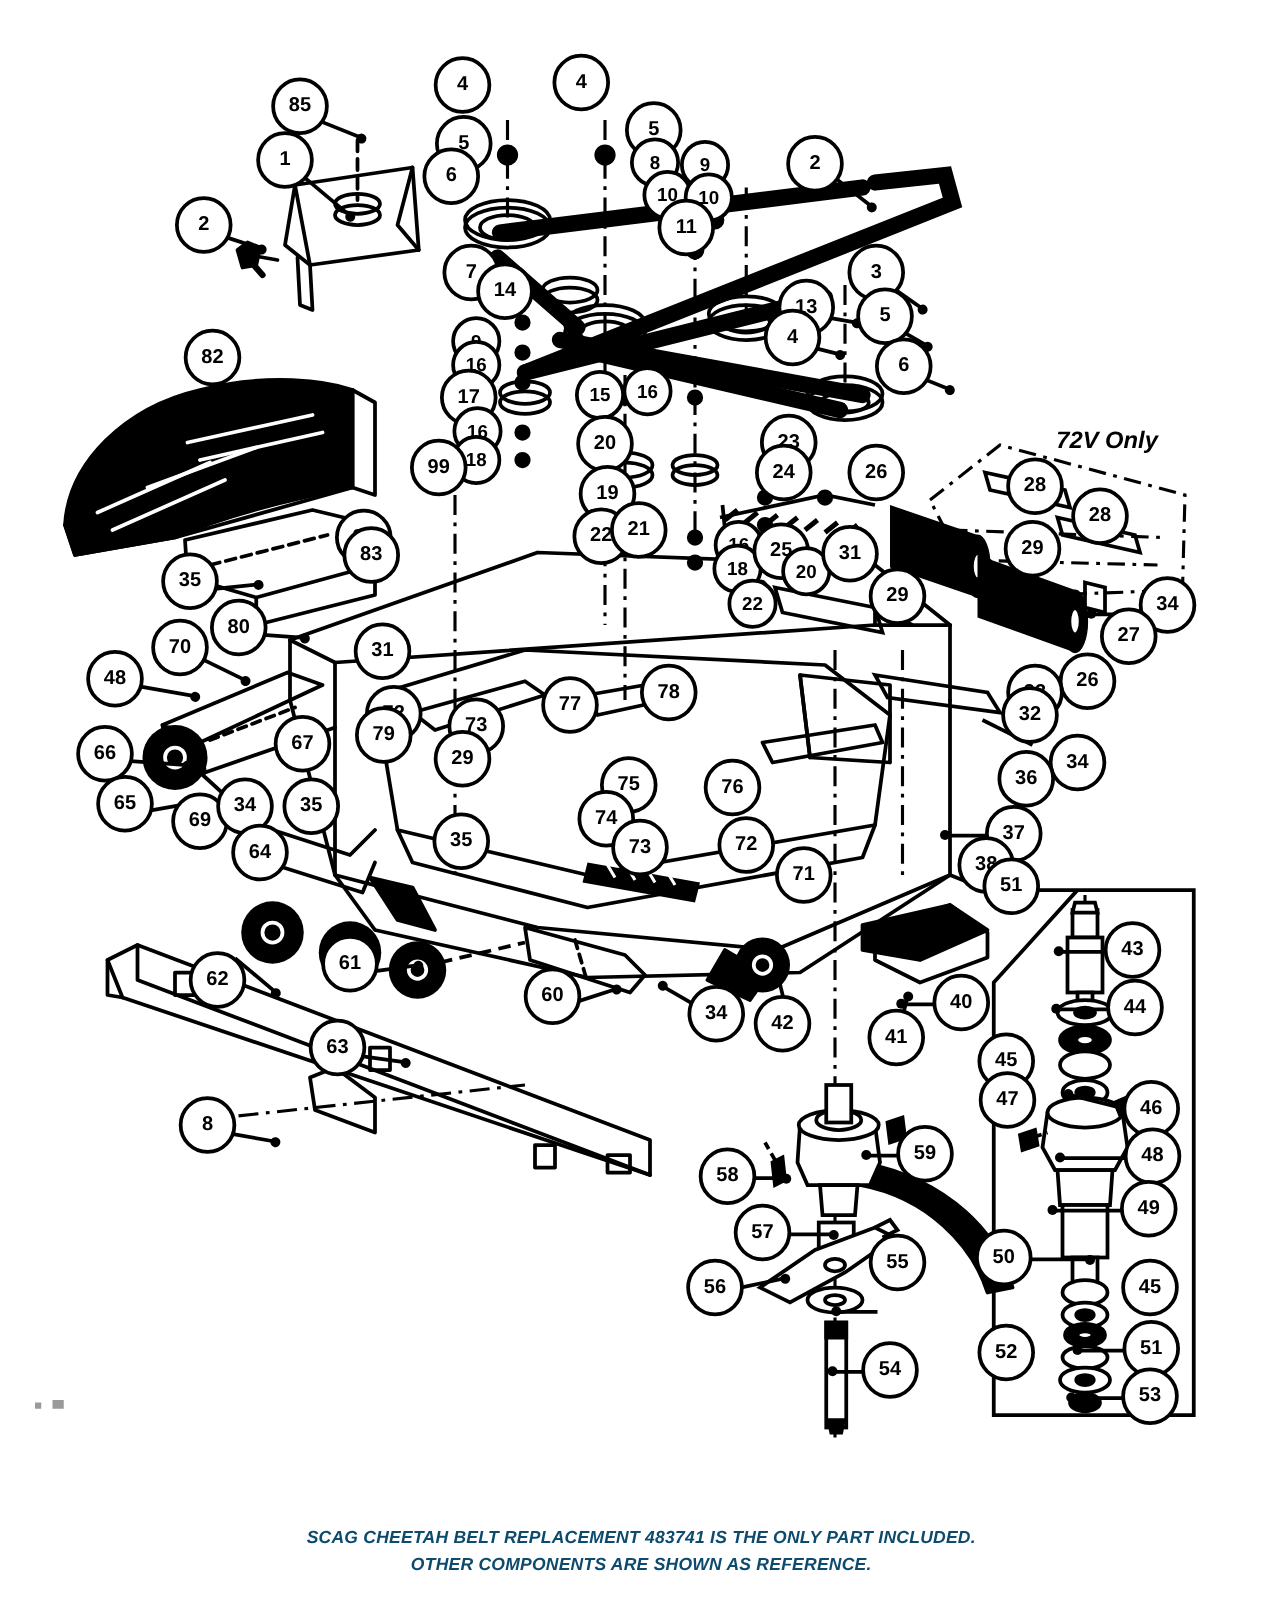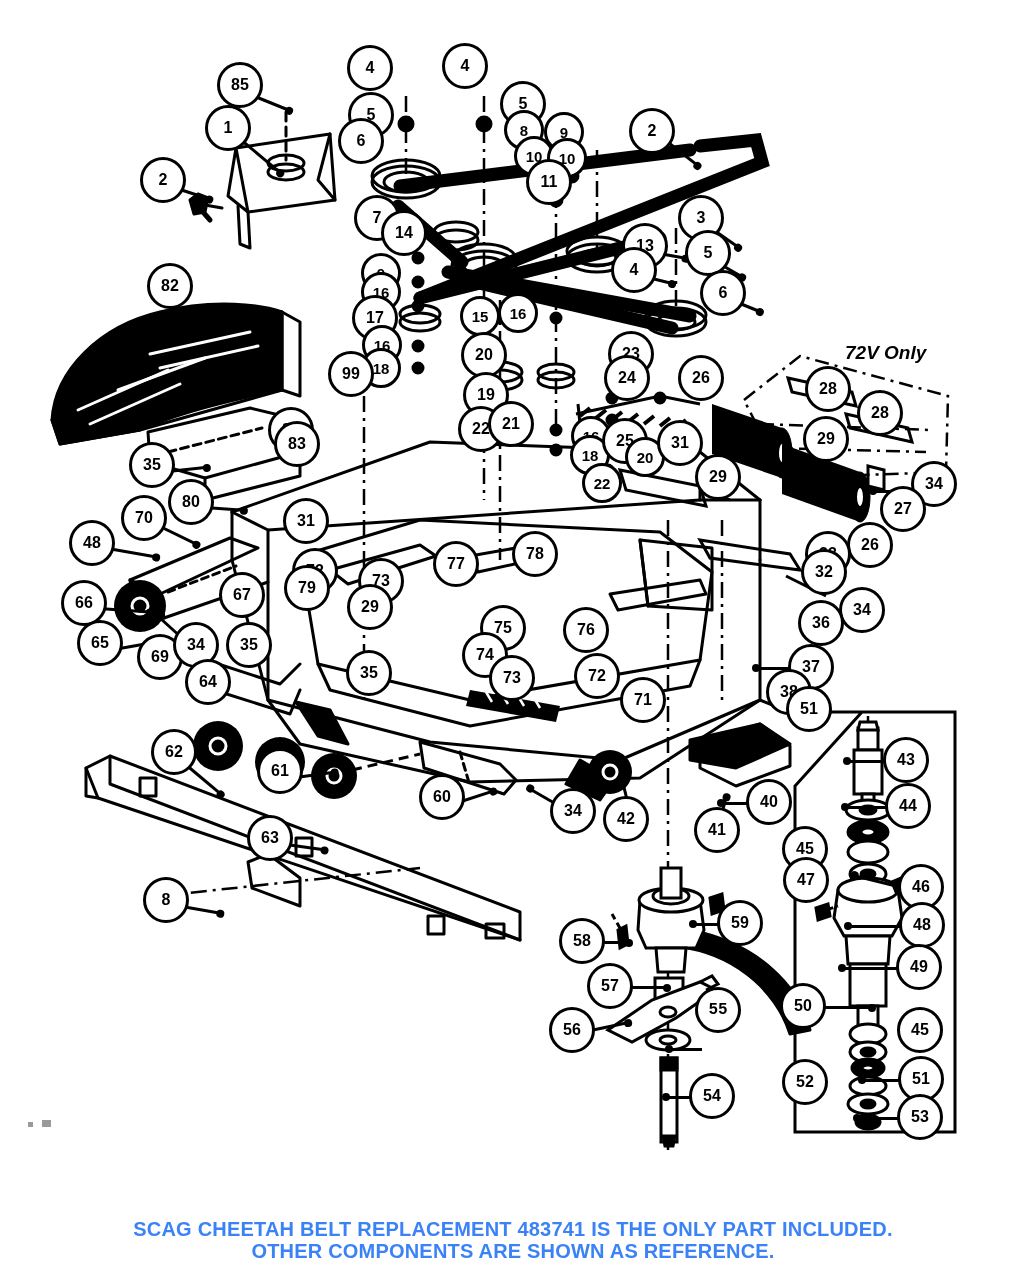--- a/index.html
+++ b/index.html
@@ -18,22 +18,23 @@
     opacity:.95;
   }
 
   
   #caption{
     position:absolute;left:0;top:1218px;width:1026px;
     text-align:center;z-index:60;
   }
   #caption div{
     font-family:"Liberation Sans",sans-serif;
-    font-weight:bold;font-size:20px;letter-spacing:.2px;line-height:22px;
-    color:#3b82f6;
+    font-weight:bold;font-size:14px;letter-spacing:.2px;line-height:22px;
+    color:#0c4a6e;
+    font-style:italic;
   }
 
   
   .callout{
     position:absolute;border:3px solid #000;border-radius:50%;
     background:#fff;display:flex;align-items:center;justify-content:center;
     font-family:"Liberation Sans",sans-serif;font-weight:bold;
     color:#000;box-sizing:border-box;z-index:30;
   }
   .c-sm{width:40px;height:40px;font-size:15px;margin-left:-20px;margin-top:-20px;}
@@ -470,21 +471,21 @@
       <div class="callout c-md" style="left: 456px; top: 564px;">77</div>
       <div class="callout c-md" style="left: 535px; top: 554px;">78</div>
       <div class="callout c-md" style="left: 503px; top: 628px;">75</div>
       <div class="callout c-md" style="left: 586px; top: 630px;">76</div>
       <div class="callout c-md" style="left: 485px; top: 655px;">74</div>
       <div class="callout c-md" style="left: 512px; top: 678px;">73</div>
       <div class="callout c-md" style="left: 597px; top: 676px;">72</div>
       <div class="callout c-md" style="left: 643px; top: 700px;">71</div>
       <div class="callout c-md" style="left: 249px; top: 645px;">35</div>
       <div class="callout c-md" style="left: 369px; top: 673px;">35</div>
-      <div class="callout c-md" style="left: 174px; top: 752px;">62</div>
+      <div class="callout c-md" style="left: 174px; top: 784px;">62</div>
       <div class="callout c-md" style="left: 280px; top: 771px;">61</div>
       <div class="callout c-md" style="left: 270px; top: 838px;">63</div>
       <div class="callout c-md" style="left: 166px; top: 900px;">8</div>
       <div class="callout c-md" style="left: 442px; top: 797px;">60</div>
       <div class="callout c-md" style="left: 573px; top: 811px;">34</div>
       <div class="callout c-md" style="left: 626px; top: 819px;">42</div>
       <div class="callout c-md" style="left: 717px; top: 830px;">41</div>
       <div class="callout c-md" style="left: 769px; top: 802px;">40</div>
       <div class="callout c-md" style="left: 906px; top: 760px; text-align: right;">43</div>
       <div class="callout c-md" style="left: 908px; top: 806px;">44</div>
@@ -495,21 +496,21 @@
       <div class="callout c-md" style="left: 919px; top: 967px;">49</div>
       <div class="callout c-md" style="left: 803px; top: 1006px;">50</div>
       <div class="callout c-md" style="left: 920px; top: 1030px;">45</div>
       <div class="callout c-md" style="left: 805px; top: 1082px;">52</div>
       <div class="callout c-md" style="left: 921px; top: 1079px;">51</div>
       <div class="callout c-md" style="left: 920px; top: 1117px;">53</div>
       <div class="callout c-md" style="left: 740px; top: 923px;">59</div>
       <div class="callout c-md" style="left: 582px; top: 941px;">58</div>
       <div class="callout c-md" style="left: 610px; top: 986px;">57</div>
       <div class="callout c-md" style="left: 572px; top: 1030px;">56</div>
-      <div class="callout c-md" style="left: 718px; top: 1010px; font-family: Liberation Mono, monospace;">55</div>
+      <div class="callout c-md" style="left: 718px; top: 1010px;">55</div>
       <div class="callout c-md" style="left: 712px; top: 1096px;">54</div>
     </div>
 
 
   <div class="cornerdot" style="left:28px;top:1122px;width:5px;height:5px;"></div>
   <div class="cornerdot" style="left:42px;top:1120px;width:9px;height:7px;"></div>
 
   <div id="caption">
     <div>SCAG CHEETAH BELT REPLACEMENT 483741 IS THE ONLY PART INCLUDED.</div>
     <div>OTHER COMPONENTS ARE SHOWN AS REFERENCE.</div>

